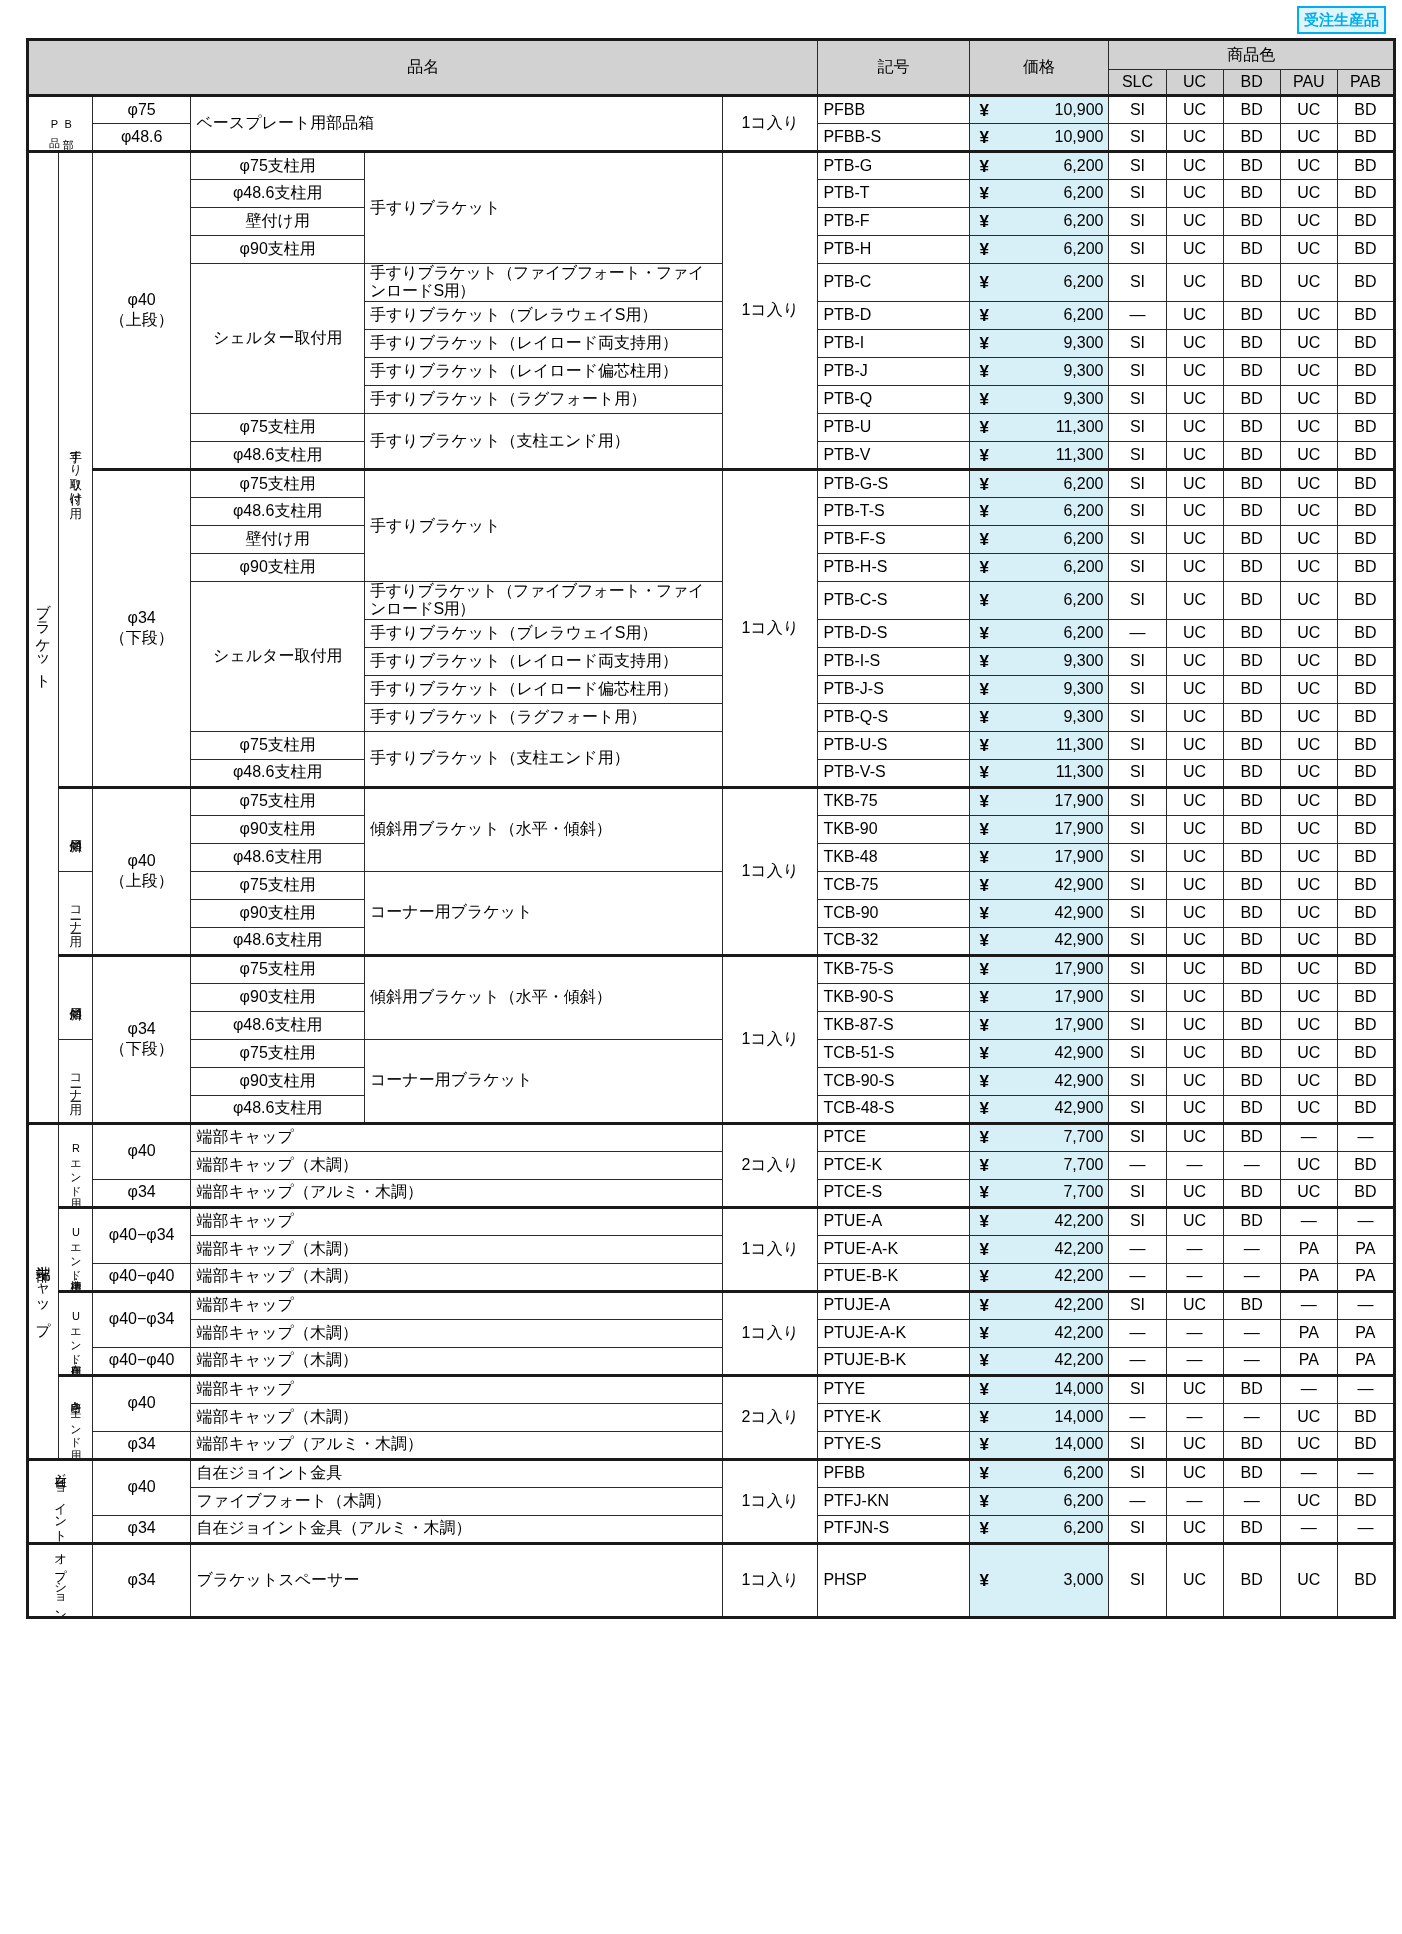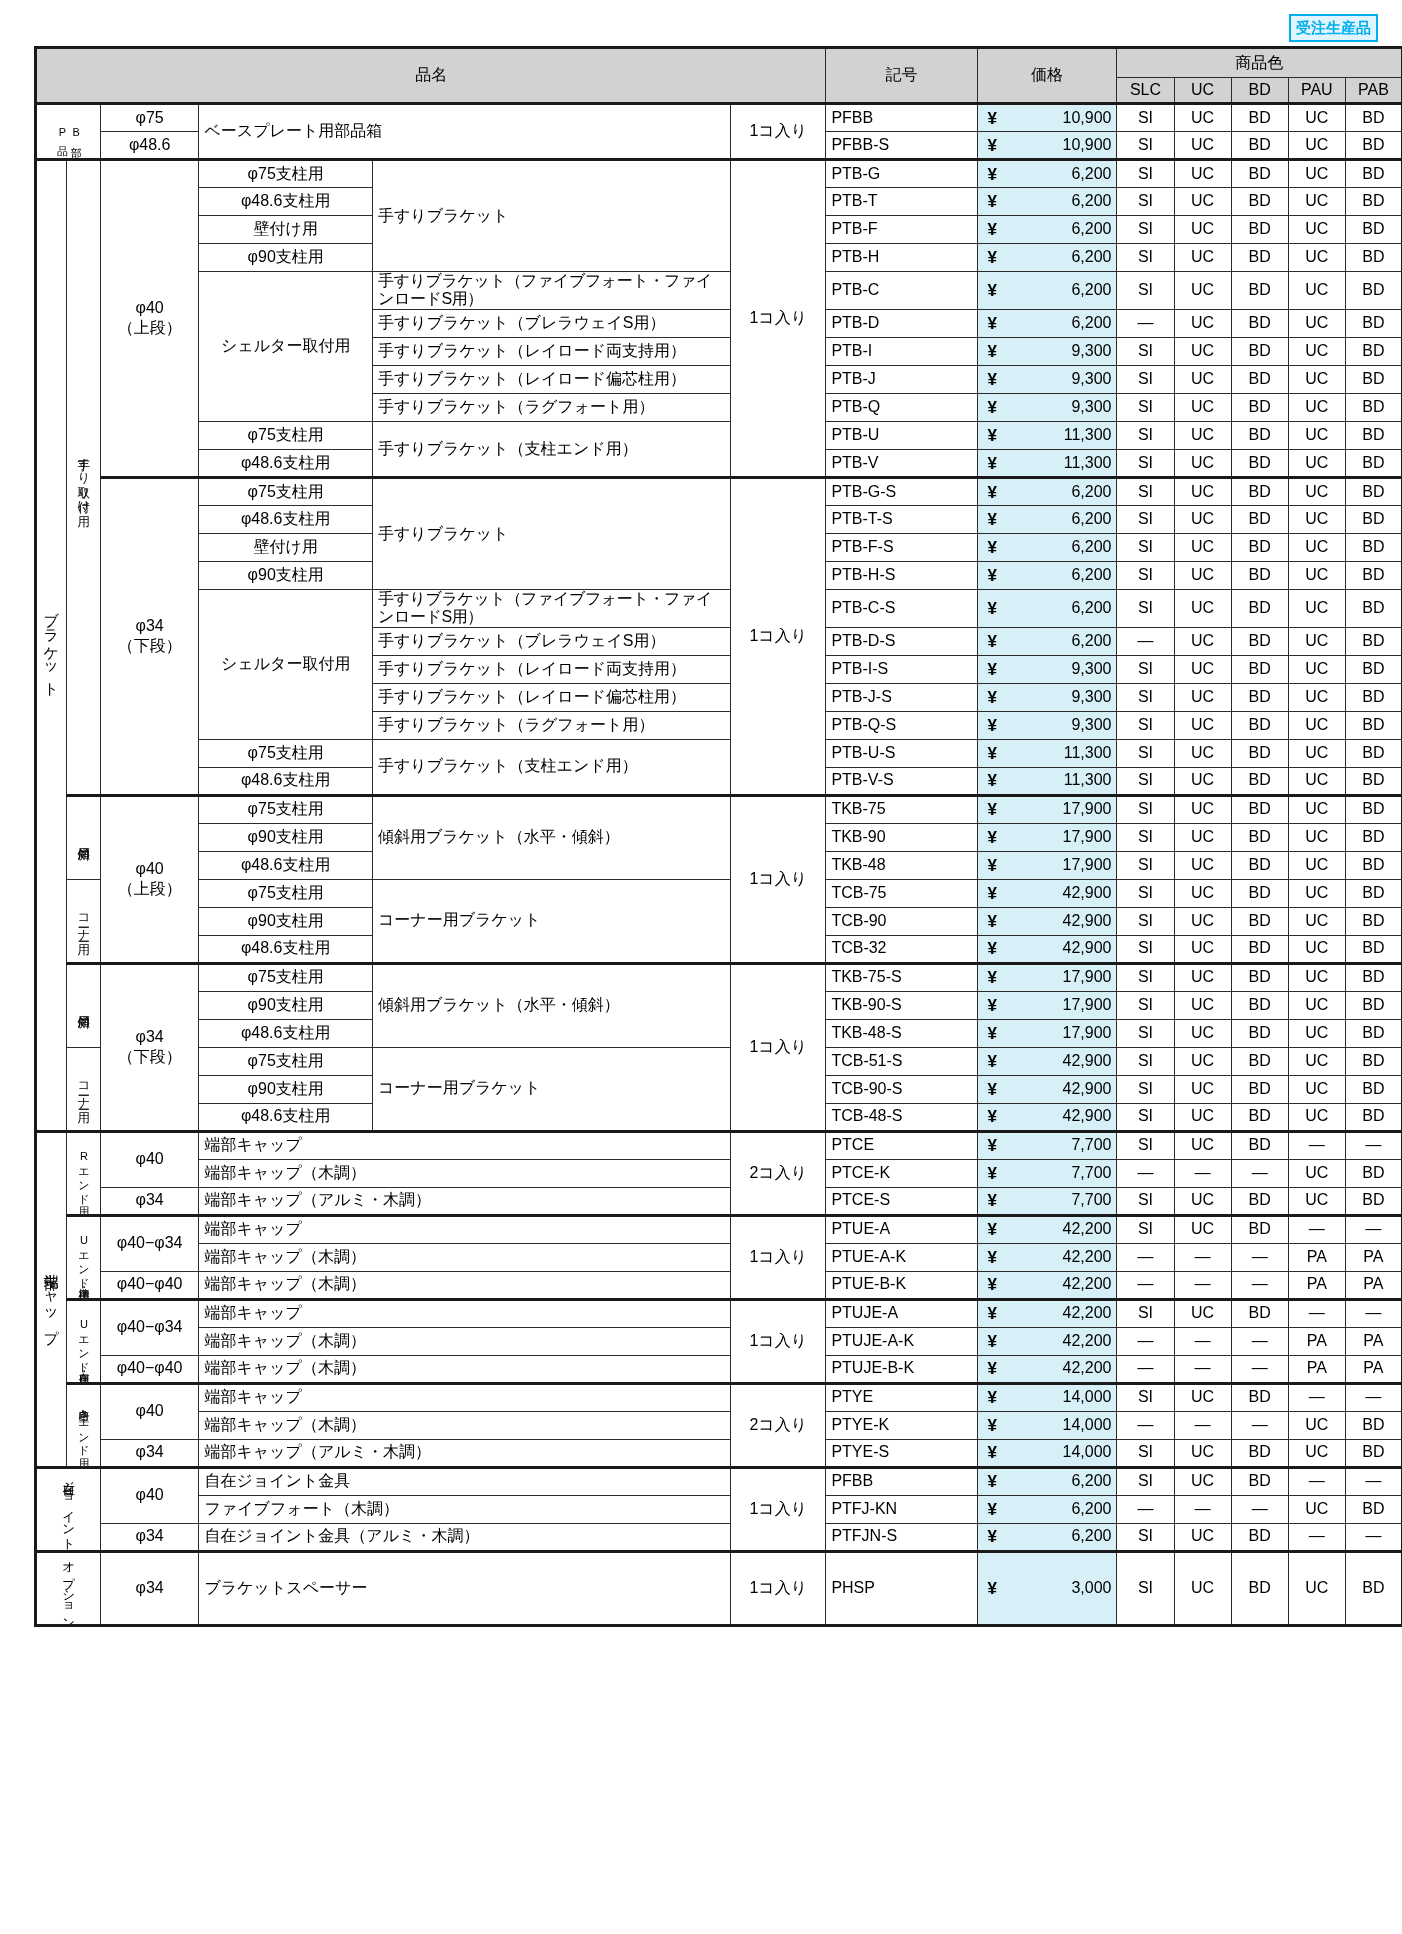--- a/index.html
+++ b/index.html
@@ -2,21 +2,21 @@
 <html><head>
 <meta charset="utf-8">
 <style>
   html,body{margin:0;padding:0;background:#fff;}
   body{
     width:1402px;height:1934px;
     font-family:"Liberation Sans","DejaVu Sans",sans-serif;
     color:#000;
     -webkit-font-smoothing:antialiased;
   }
-  #sheet{position:relative;width:1402px;height:1934px;box-sizing:border-box;padding:8px;}
+  #sheet{position:relative;width:1402px;height:1934px;box-sizing:border-box;padding:0;}
 
   
   .badge-row{height:38px;position:relative;}
   .badge{
     position:absolute;right:16px;top:6px;
     border:2px solid #00AEEF;background:#DFF4FD;color:#00AEEF;
     font-size:15px;font-weight:bold;line-height:1;
     padding:4px 5px 5px 5px;letter-spacing:0px;
     white-space:nowrap;
   }
@@ -511,21 +511,21 @@
       <td class="code">TKB-90-S</td>
       <td class="price"><span class="yen">¥</span><span>17,900</span></td>
       <td class="colr">SI</td>
       <td class="colr">UC</td>
       <td class="colr">BD</td>
       <td class="colr">UC</td>
       <td class="colr thick-right">BD</td>
     </tr>
     <tr style="height:28px">
       <td class="spec">φ48.6支柱用</td>
-      <td class="code">TKB-48-S</td>
+      <td class="code">TKB-87-S</td>
       <td class="price"><span class="yen">¥</span><span>17,900</span></td>
       <td class="colr">SI</td>
       <td class="colr">UC</td>
       <td class="colr">BD</td>
       <td class="colr">UC</td>
       <td class="colr thick-right">BD</td>
     </tr>
     <tr style="height:28px">
       <td class="vcell" rowspan="3">
         <div class="vwrap">

